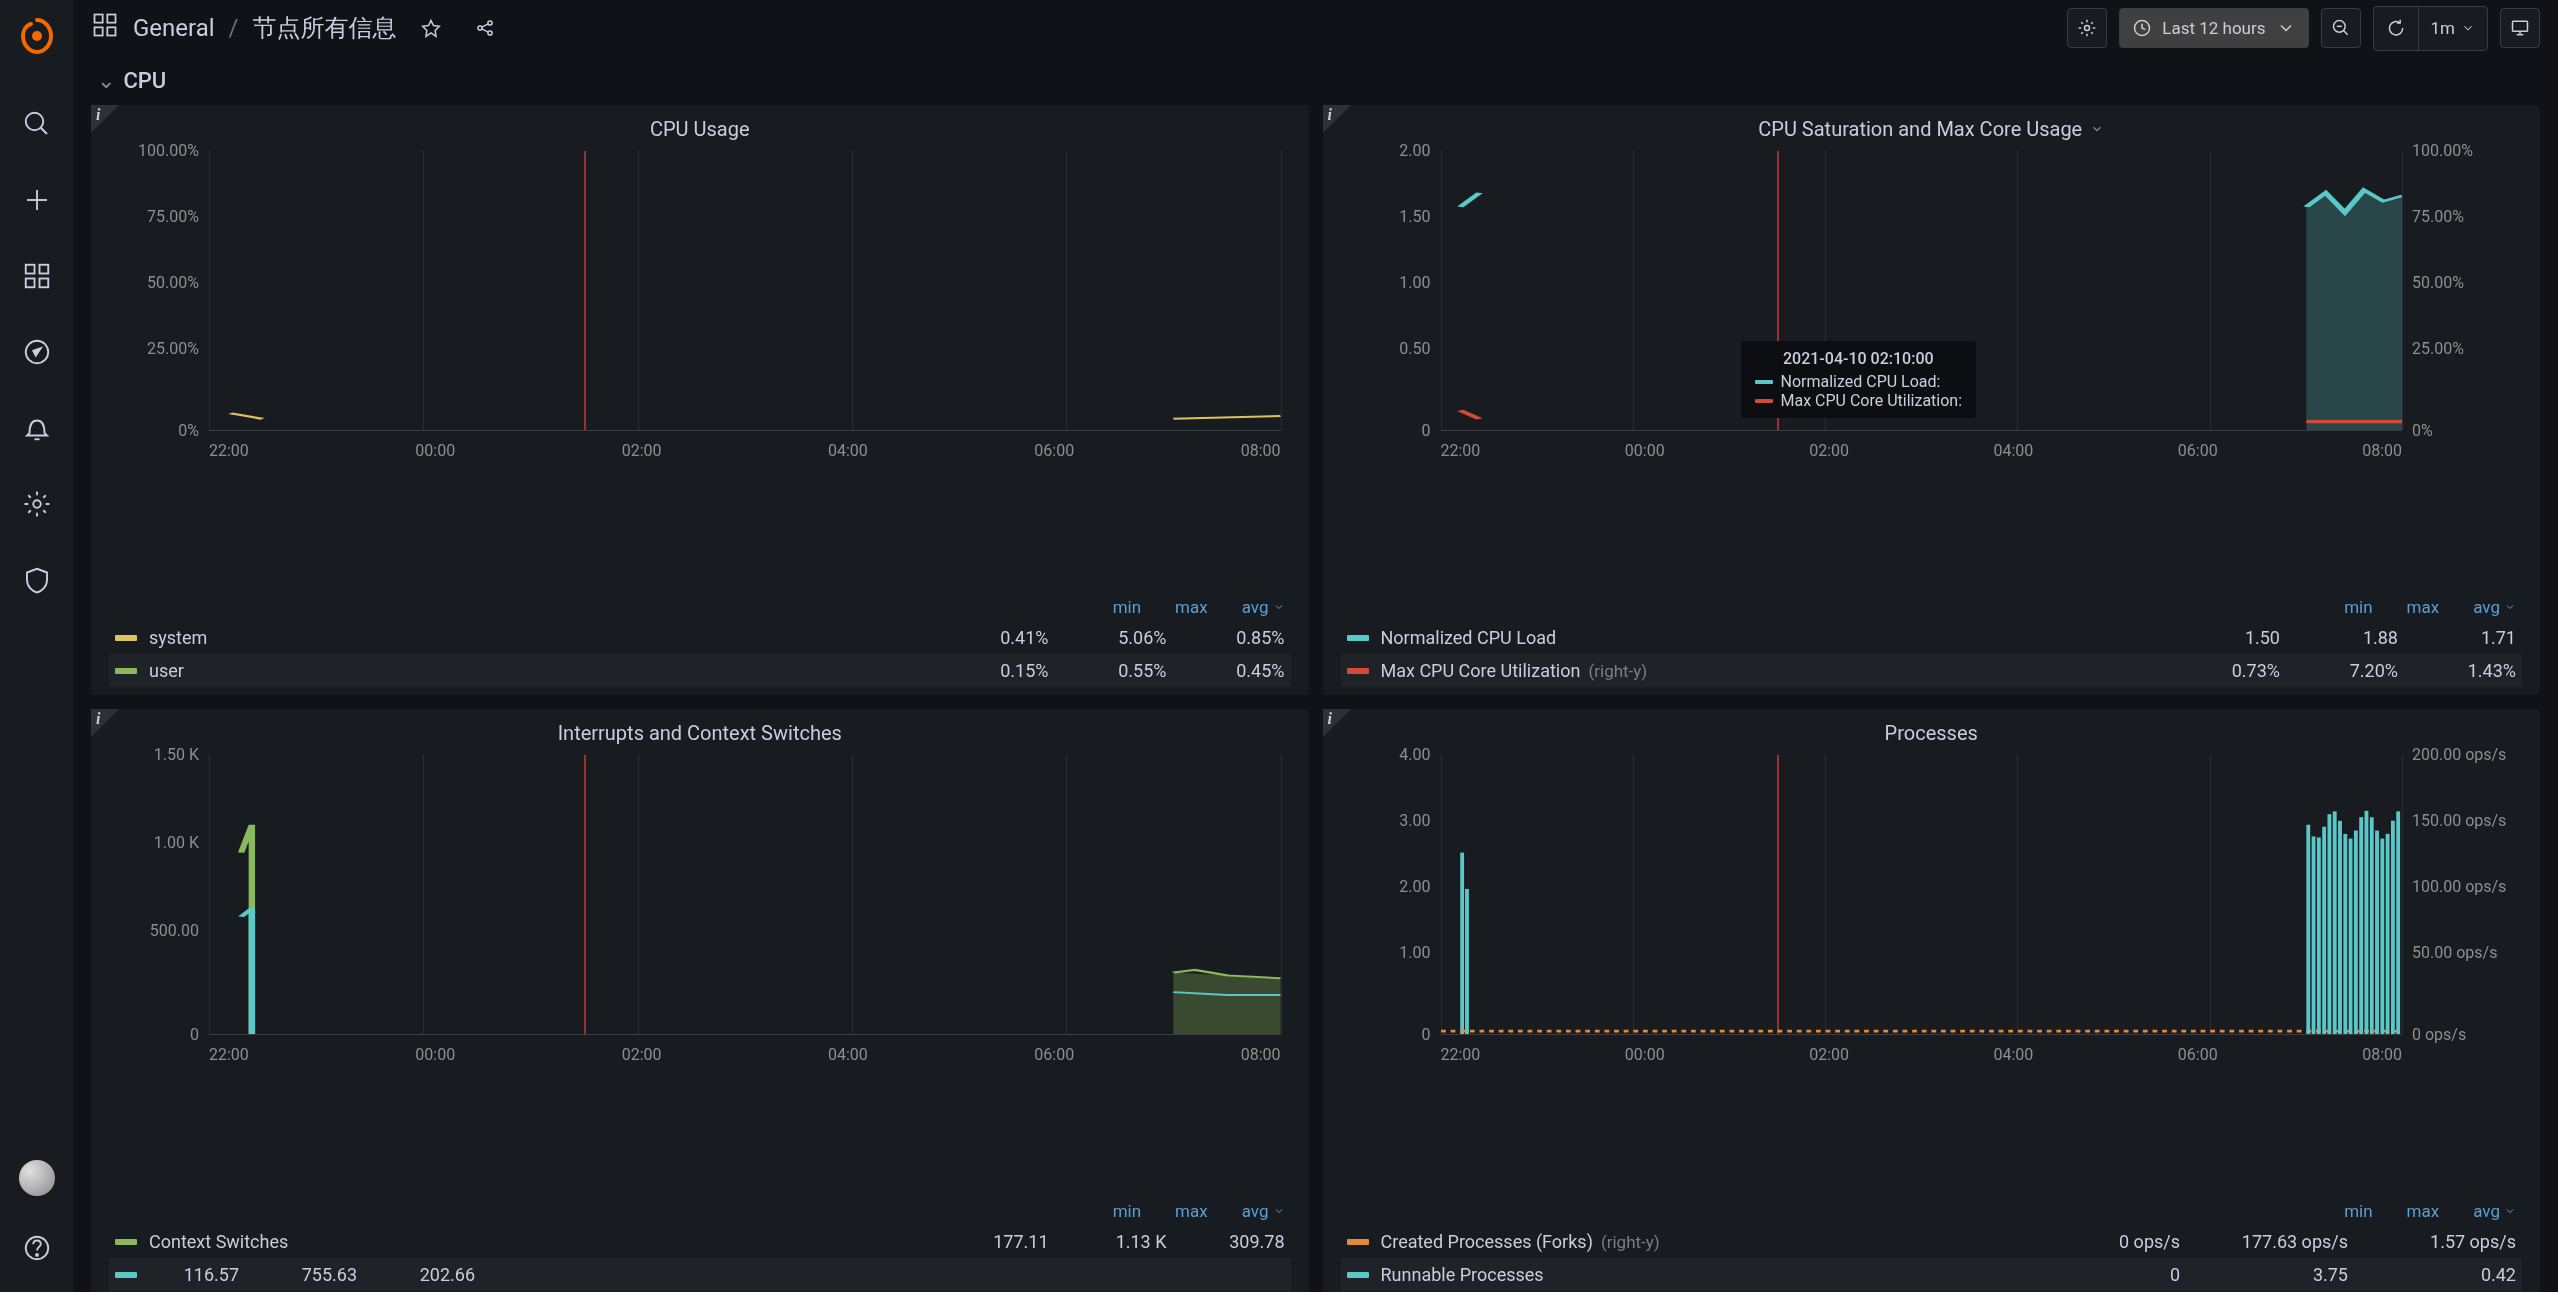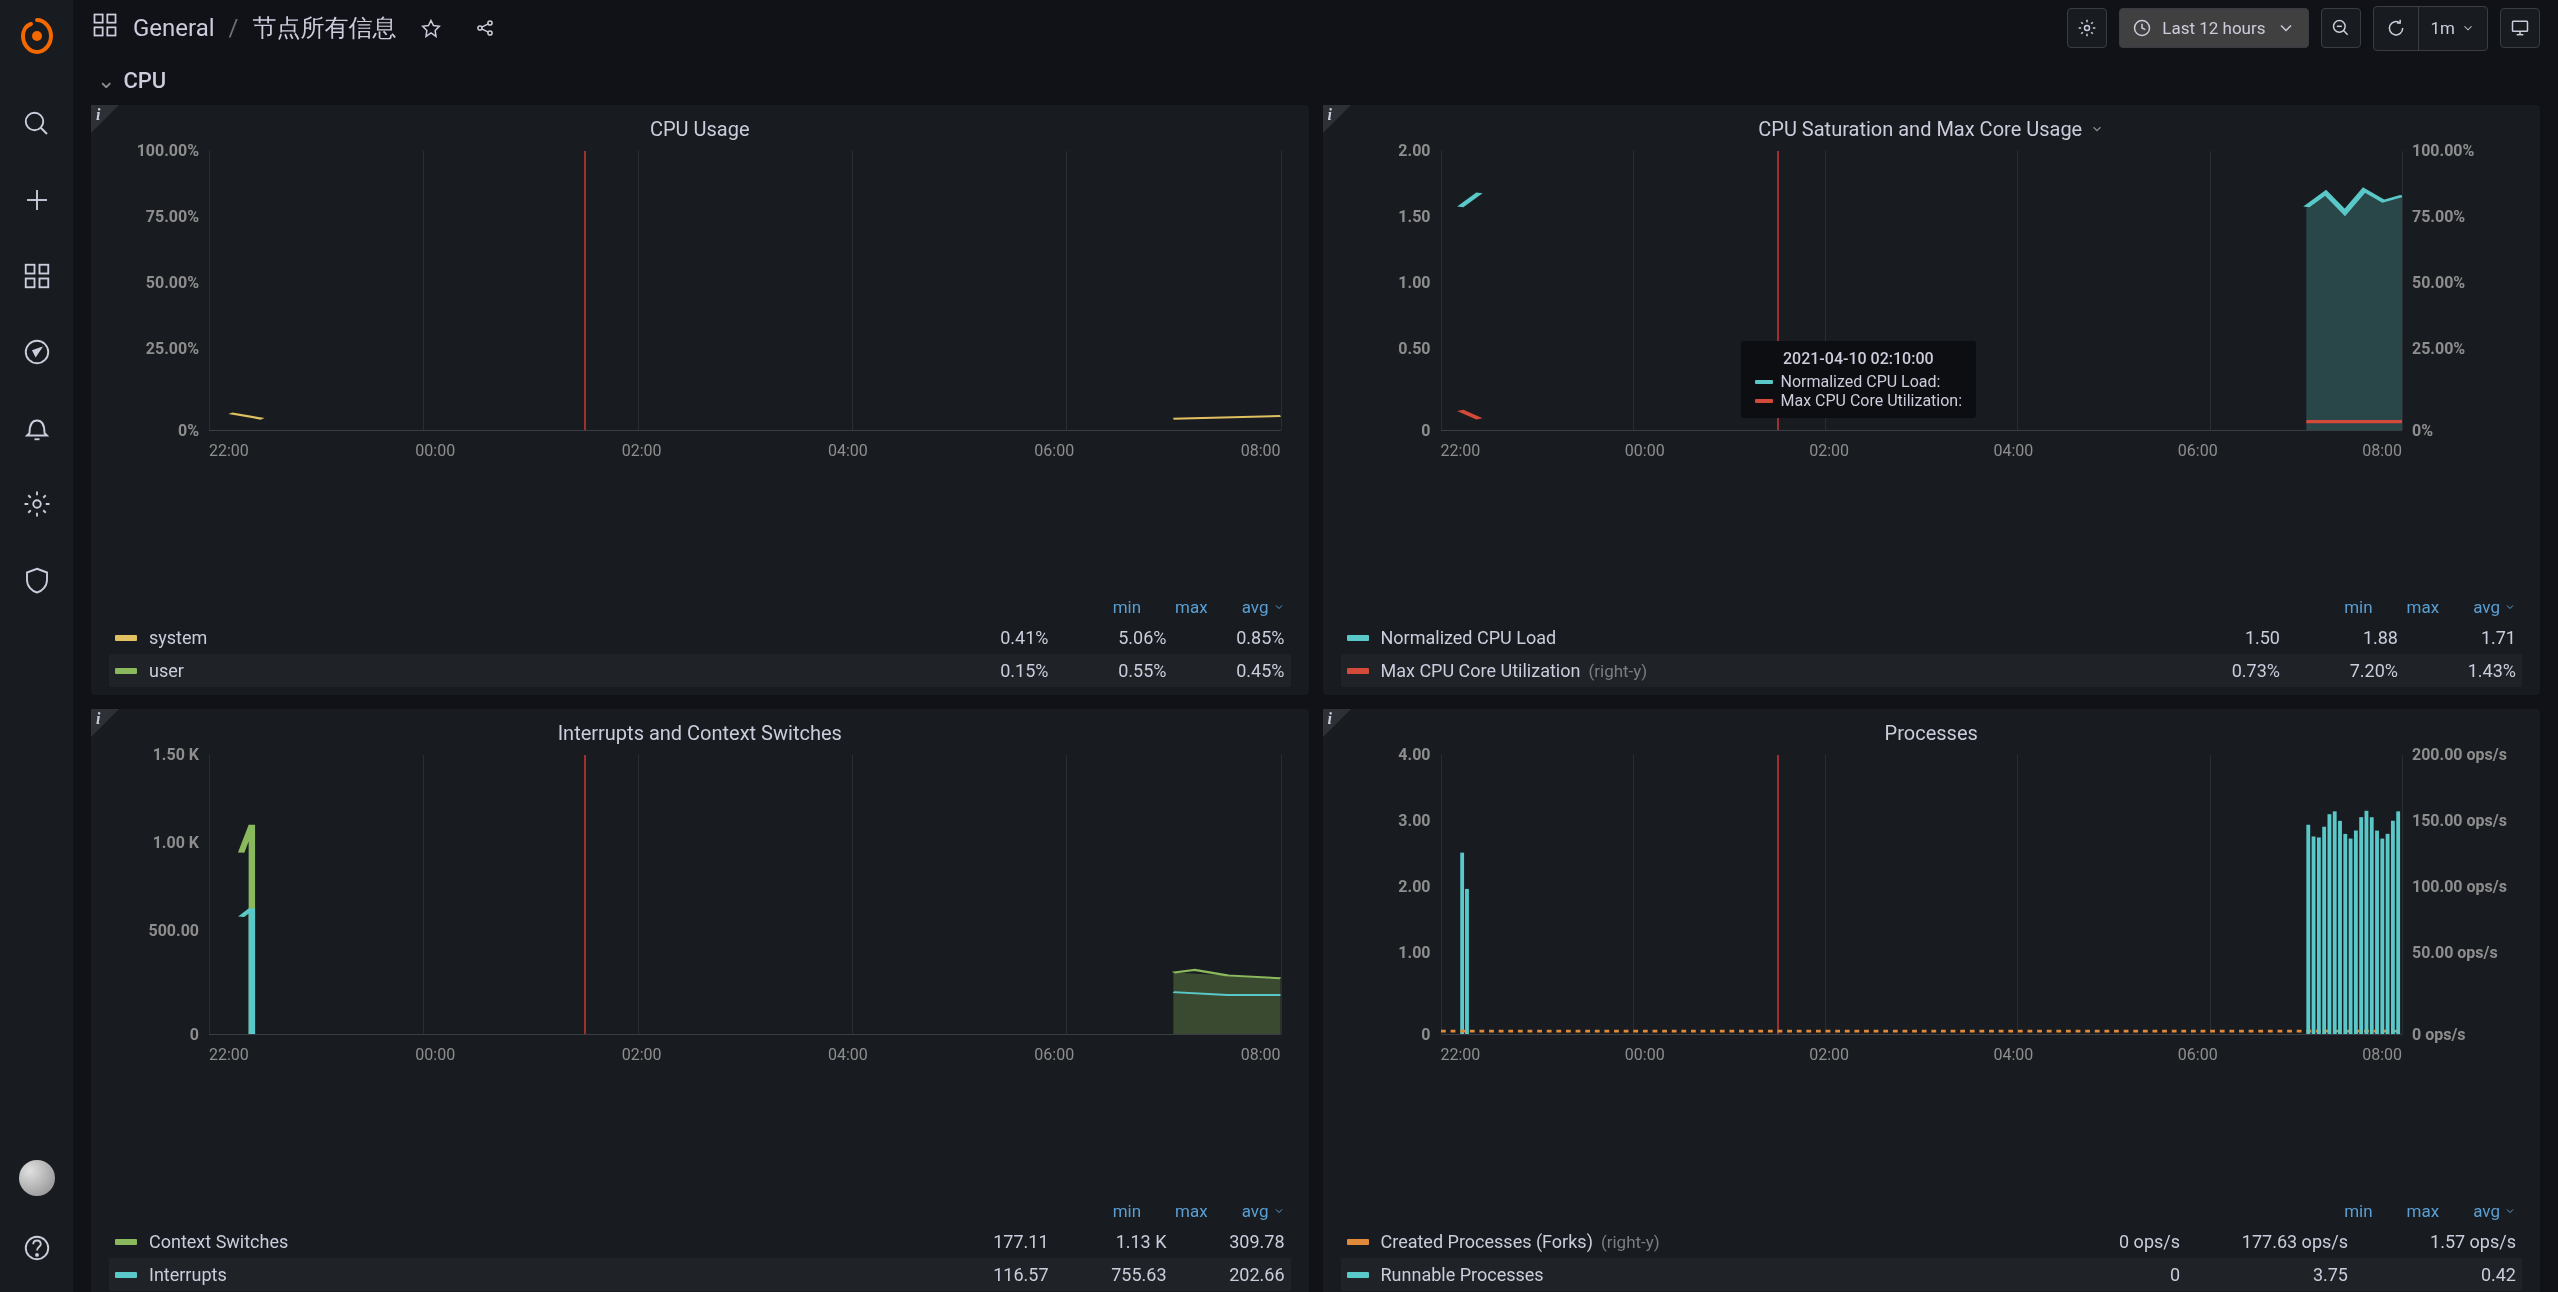--- a/index.html
+++ b/index.html
@@ -158,21 +158,21 @@
   position: absolute;
   top: 0; height: 280px;
   display: flex;
   flex-direction: column;
   justify-content: space-between;
   font-size: 16px;
   color: #8e8e8e;
 }
 .y-axis-left { left: 0; text-align: right; width: 90px; }
 .y-axis-right { right: 0; text-align: left; width: 110px; }
-.y-axis-left span, .y-axis-right span { line-height: 1; transform: translateY(-50%); font-weight: bold; }
+.y-axis-left span, .y-axis-right span { line-height: 1; transform: translateY(-50%); }
 .y-axis-left span:last-child, .y-axis-right span:last-child { transform: translateY(50%); }
 .y-axis-left span:first-child, .y-axis-right span:first-child { transform: translateY(-50%); }
 .plot {
   position: absolute;
   left: 100px; right: 10px; top: 0; height: 280px;
   border-bottom: 1px solid #3a3d44;
 }
 .plot.dual { right: 120px; }
 .grid-line-v {
   position: absolute;
@@ -599,23 +599,20 @@
                 <span>Context Switches</span>
               </span>
       <span class="legend-vals ">
         <span>177.11</span>
         <span>1.13 K</span>
         <span>309.78</span>
       </span>
     </div>
     <div class="legend-row">
       <span class="swatch" style="background:#5ac8c8"></span>
-      <span class="legend-label">
-                <span>Interrupts</span>
-              </span>
       <span class="legend-vals ">
         <span>116.57</span>
         <span>755.63</span>
         <span>202.66</span>
       </span>
     </div>
           </div>
     </div>
       </div>
       <div class="panel">

